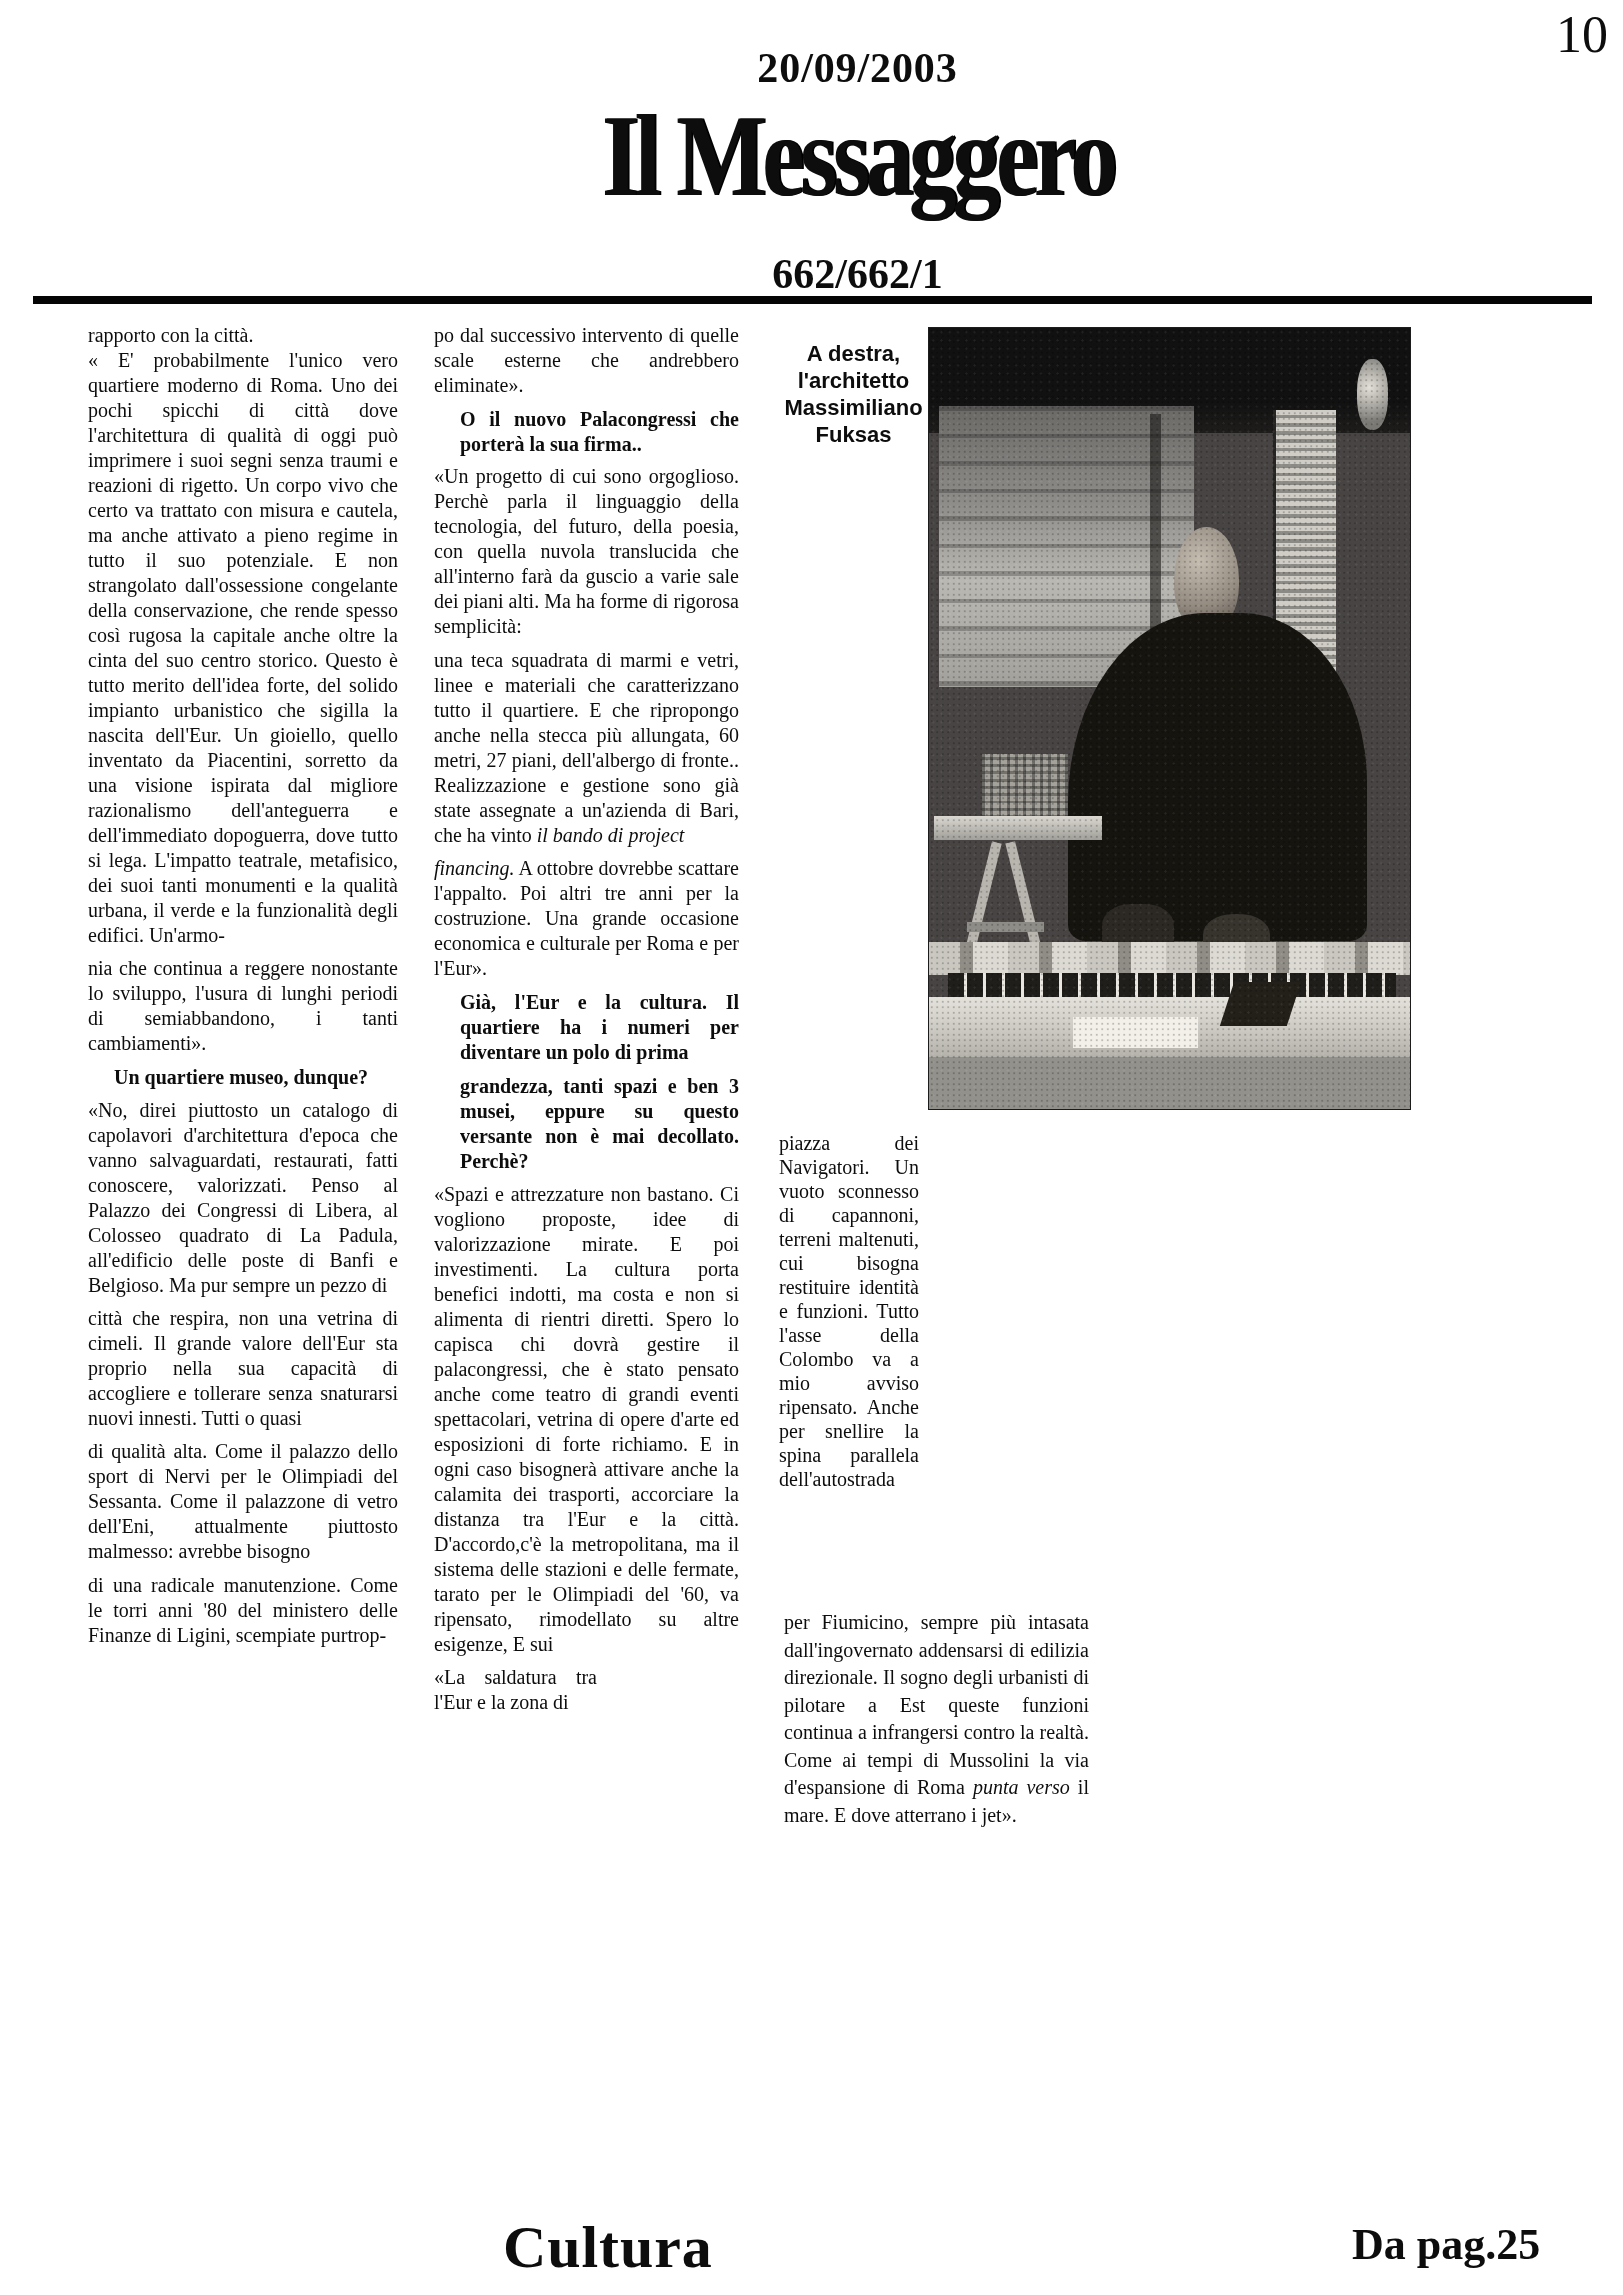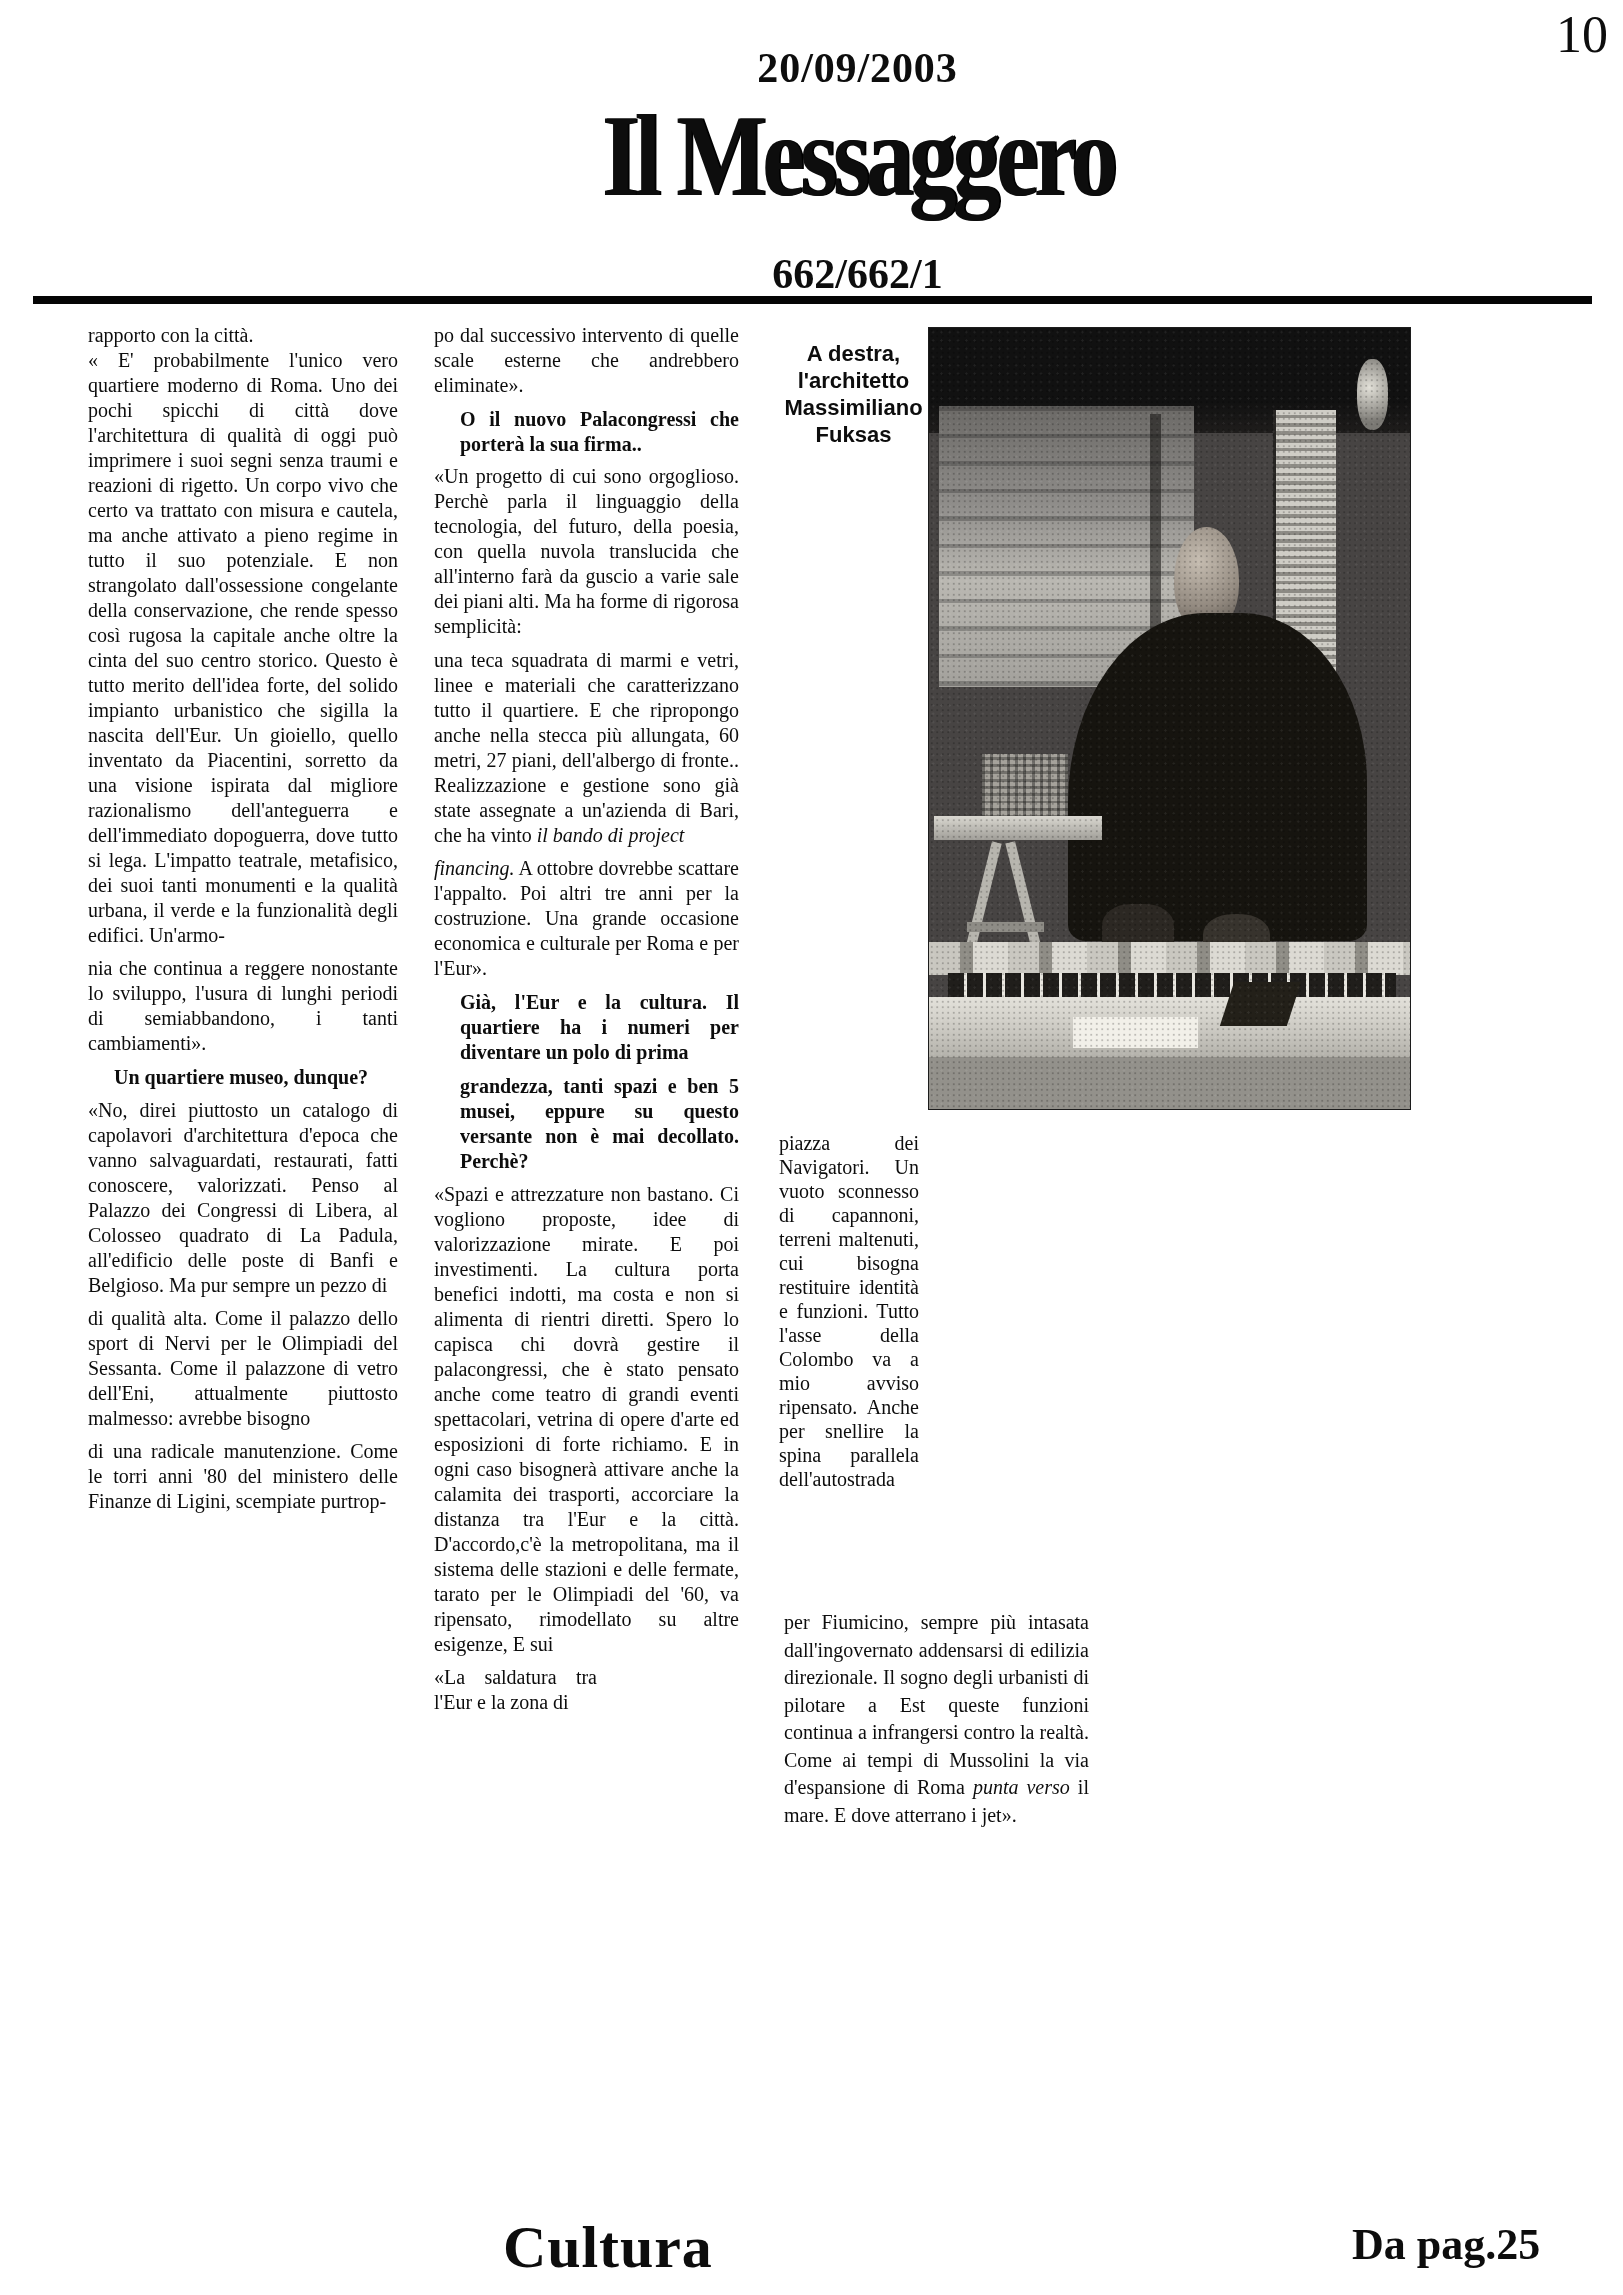--- a/index.html
+++ b/index.html
@@ -119,32 +119,33 @@
     <div id="edition-code">662/662/1</div>
   </div>
   <div class="abs" id="header-rule"></div>
 
   <div class="col" id="col1">
     <p>rapporto con la città.</p>
     <p>« E' probabilmente l'unico vero quartiere moderno di Roma. Uno dei pochi spicchi di città dove l'architettura di qualità di oggi può imprimere i suoi segni senza traumi e reazioni di rigetto. Un corpo vivo che certo va trattato con misura e cautela, ma anche attivato a pieno regime in tutto il suo potenziale. E non strangolato dall'ossessione congelante della conservazione, che rende spesso così rugosa la capitale anche oltre la cinta del suo centro storico. Questo è tutto merito dell'idea forte, del solido impianto urbanistico che sigilla la nascita dell'Eur. Un gioiello, quello inventato da Piacentini, sorretto da una visione ispirata dal migliore razionalismo dell'anteguerra e dell'immediato dopoguerra, dove tutto si lega. L'impatto teatrale, metafisico, dei suoi tanti monumenti e la qualità urbana, il verde e la funzionalità degli edifici. Un'armo-</p>
     <p class="gap">nia che continua a reggere nonostante lo sviluppo, l'usura di lunghi periodi di semiabbandono, i tanti cambiamenti».</p>
     <p class="q">Un quartiere museo, dunque?</p>
     <p>«No, direi piuttosto un catalogo di capolavori d'architettura d'epoca che vanno salvaguardati, restaurati, fatti conoscere, valorizzati. Penso al Palazzo dei Congressi di Libera, al Colosseo quadrato di La Padula, all'edificio delle poste di Banfi e Belgioso. Ma pur sempre un pezzo di</p>
+    <p class="gap">città che respira, non una vetrina di cimeli. Il grande valore dell'Eur sta proprio nella sua capacità di accogliere e tollerare senza snaturarsi nuovi innesti. Tutti o quasi</p>
     <p class="gap">di qualità alta. Come il palazzo dello sport di Nervi per le Olimpiadi del Sessanta. Come il palazzone di vetro dell'Eni, attualmente piuttosto malmesso: avrebbe bisogno</p>
     <p class="gap">di una radicale manutenzione. Come le torri anni '80 del ministero delle Finanze di Ligini, scempiate purtrop-</p>
   </div>
 
   <div class="col" id="col2">
     <p>po dal successivo intervento di quelle scale esterne che andrebbero eliminate».</p>
     <p class="q">O il nuovo Palacongressi che porterà la sua firma..</p>
     <p>«Un progetto di cui sono orgoglioso. Perchè parla il linguaggio della tecnologia, del futuro, della poesia, con quella nuvola translucida che all'interno farà da guscio a varie sale dei piani alti. Ma ha forme di rigorosa semplicità:</p>
     <p class="gap"><span>una teca squadrata di marmi e vetri, linee e materiali che caratterizzano tutto il quartiere. E che ripropongo anche nella stecca più allungata, 60 metri, 27 piani, dell'albergo di fronte.. Realizzazione e gestione sono già state assegnate a un'azienda di Bari, che ha vinto </span><i>il bando di project</i></p>
     <p class="gap"><i>financing.</i><span> A ottobre dovrebbe scattare l'appalto. Poi altri tre anni per la costruzione. Una grande occasione economica e culturale per Roma e per l'Eur».</span></p>
     <p class="q">Già, l'Eur e la cultura. Il quartiere ha i numeri per diventare un polo di prima</p>
-    <p class="q">grandezza, tanti spazi e ben 5 musei, eppure su questo versante non è mai decollato. Perchè?</p>
+    <p class="q">grandezza, tanti spazi e ben 3 musei, eppure su questo versante non è mai decollato. Perchè?</p>
     <p>«Spazi e attrezzature non bastano. Ci vogliono proposte, idee di valorizzazione mirate. E poi investimenti. La cultura porta benefici indotti, ma costa e non si alimenta di rientri diretti. Spero lo capisca chi dovrà gestire il palacongressi, che è stato pensato anche come teatro di grandi eventi spettacolari, vetrina di opere d'arte ed esposizioni di forte richiamo. E in ogni caso bisognerà attivare anche la calamita dei trasporti, accorciare la distanza tra l'Eur e la città. D'accordo,c'è la metropolitana, ma il sistema delle stazioni e delle fermate, tarato per le Olimpiadi del '60, va ripensato, rimodellato su altre esigenze, E sui</p>
     <p class="narrow gap">«La saldatura tra l'Eur e la zona di</p>
   </div>
 
   <div class="abs" id="photo-caption">A destra,
 l'architetto
 Massimiliano
 Fuksas</div>
 
   <div class="abs" id="photo">

